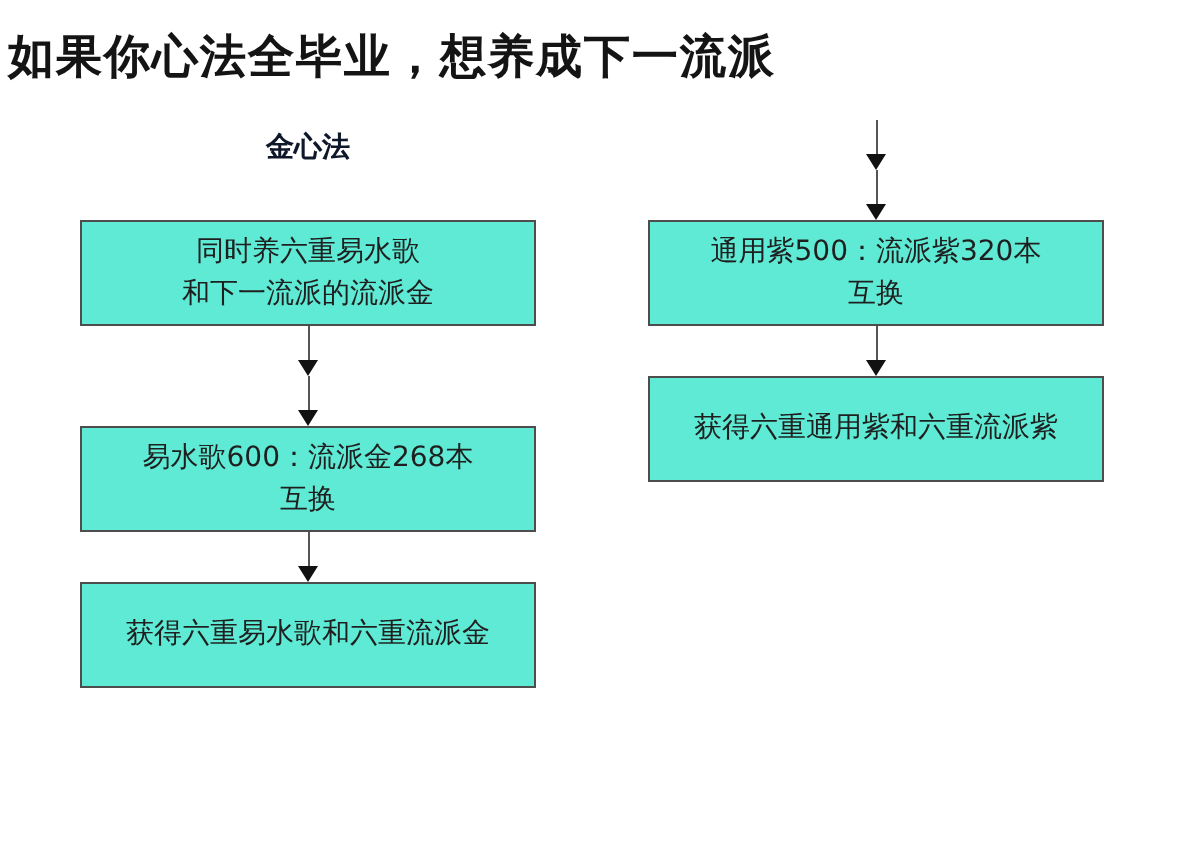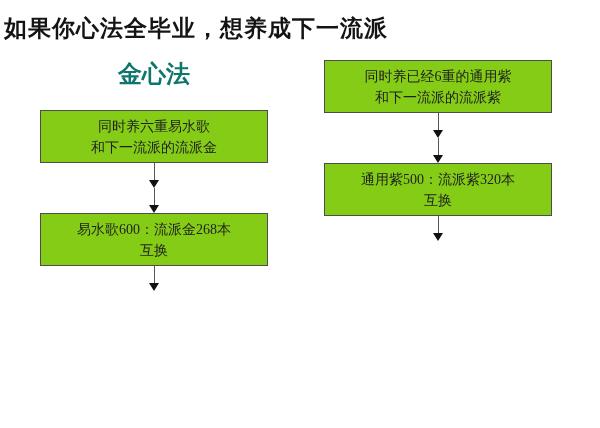--- a/index.html
+++ b/index.html
@@ -27,43 +27,42 @@
     top: 60px;
     width: 228px;
     display: flex;
     flex-direction: column;
     align-items: stretch;
   }
   .column-gold   { left: 40px; }
   .column-purple { left: 324px; }
   .col-header {
     text-align: center;
-    font-size: 24px;
+    font-size: 14px;
     font-weight: bold;
-    color: #0f766e;
+    color: #0f172a;
     height: 28px;
     line-height: 28px;
     margin-bottom: 22px;
   }
   .column-purple .col-header { transform: translateX(-16px); }
   .box {
     box-sizing: border-box;
     min-height: 53px;
     border: 1.5px solid #4d4d4d;
-    background: #84cc16;
+    background: #5eead4;
     display: flex;
     align-items: center;
     justify-content: center;
     text-align: center;
     font-size: 14px;
     line-height: 21px;
     padding: 4px 6px;
     white-space: pre-line;
     color: #1f1f1f;
-    font-family: Liberation Serif, serif;
   }
   .arrow {
     height: 25px;
     display: flex;
     flex-direction: column;
     align-items: center;
     justify-content: flex-start;
   }
   .arrow .shaft {
     width: 1px;
@@ -100,37 +99,37 @@
       <span class="head"></span>
     </div>
 
     <div class="box">易水歌600：流派金268本
 互换</div>
     <div class="arrow">
       <span class="shaft"></span>
       <span class="head"></span>
     </div>
 
+    <div class="box">获得六重易水歌和六重流派金</div>
   </div>
 
   <div class="column column-purple">
 
-    <div class="box">同时养已经6重的通用紫
-和下一流派的流派紫</div>
     <div class="arrow">
       <span class="shaft"></span>
       <span class="head"></span>
     </div>
 
     <div class="arrow">
       <span class="shaft"></span>
       <span class="head"></span>
     </div>
 
     <div class="box">通用紫500：流派紫320本
 互换</div>
     <div class="arrow">
       <span class="shaft"></span>
       <span class="head"></span>
     </div>
 
+    <div class="box">获得六重通用紫和六重流派紫</div>
   </div>
 </div>
 
 </body></html>

